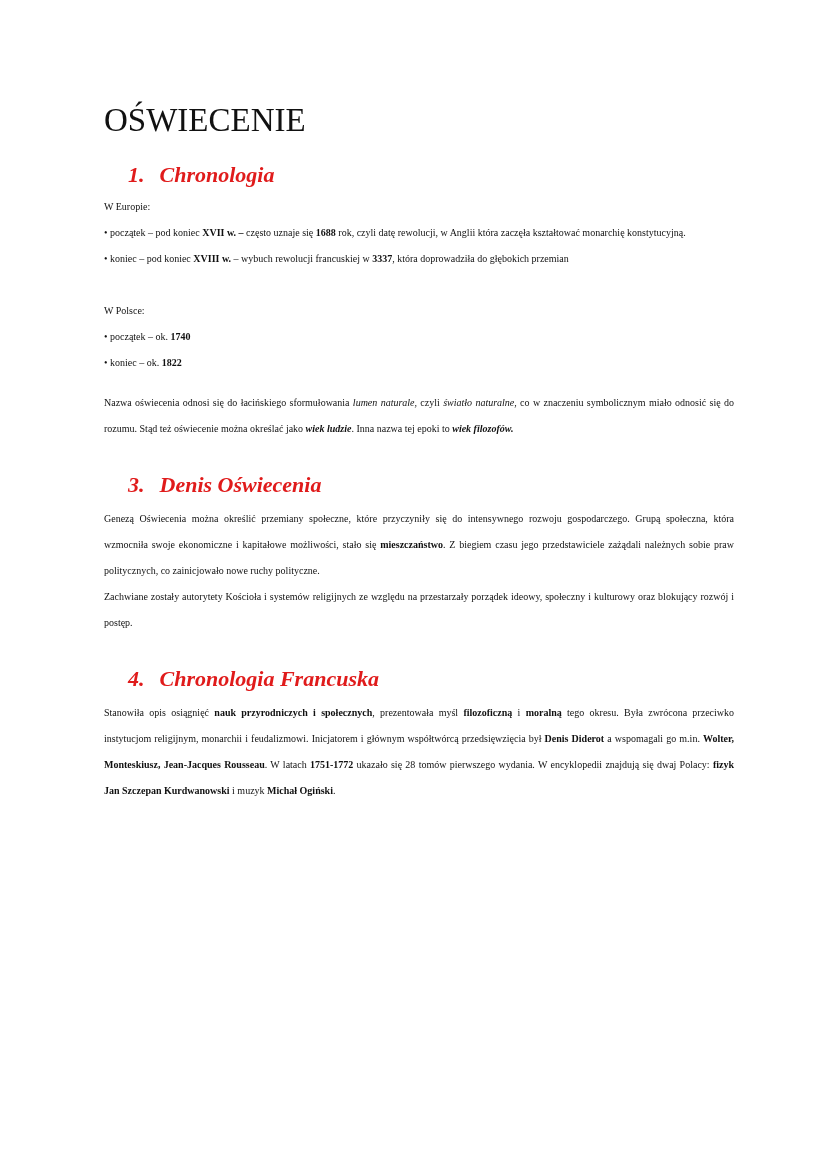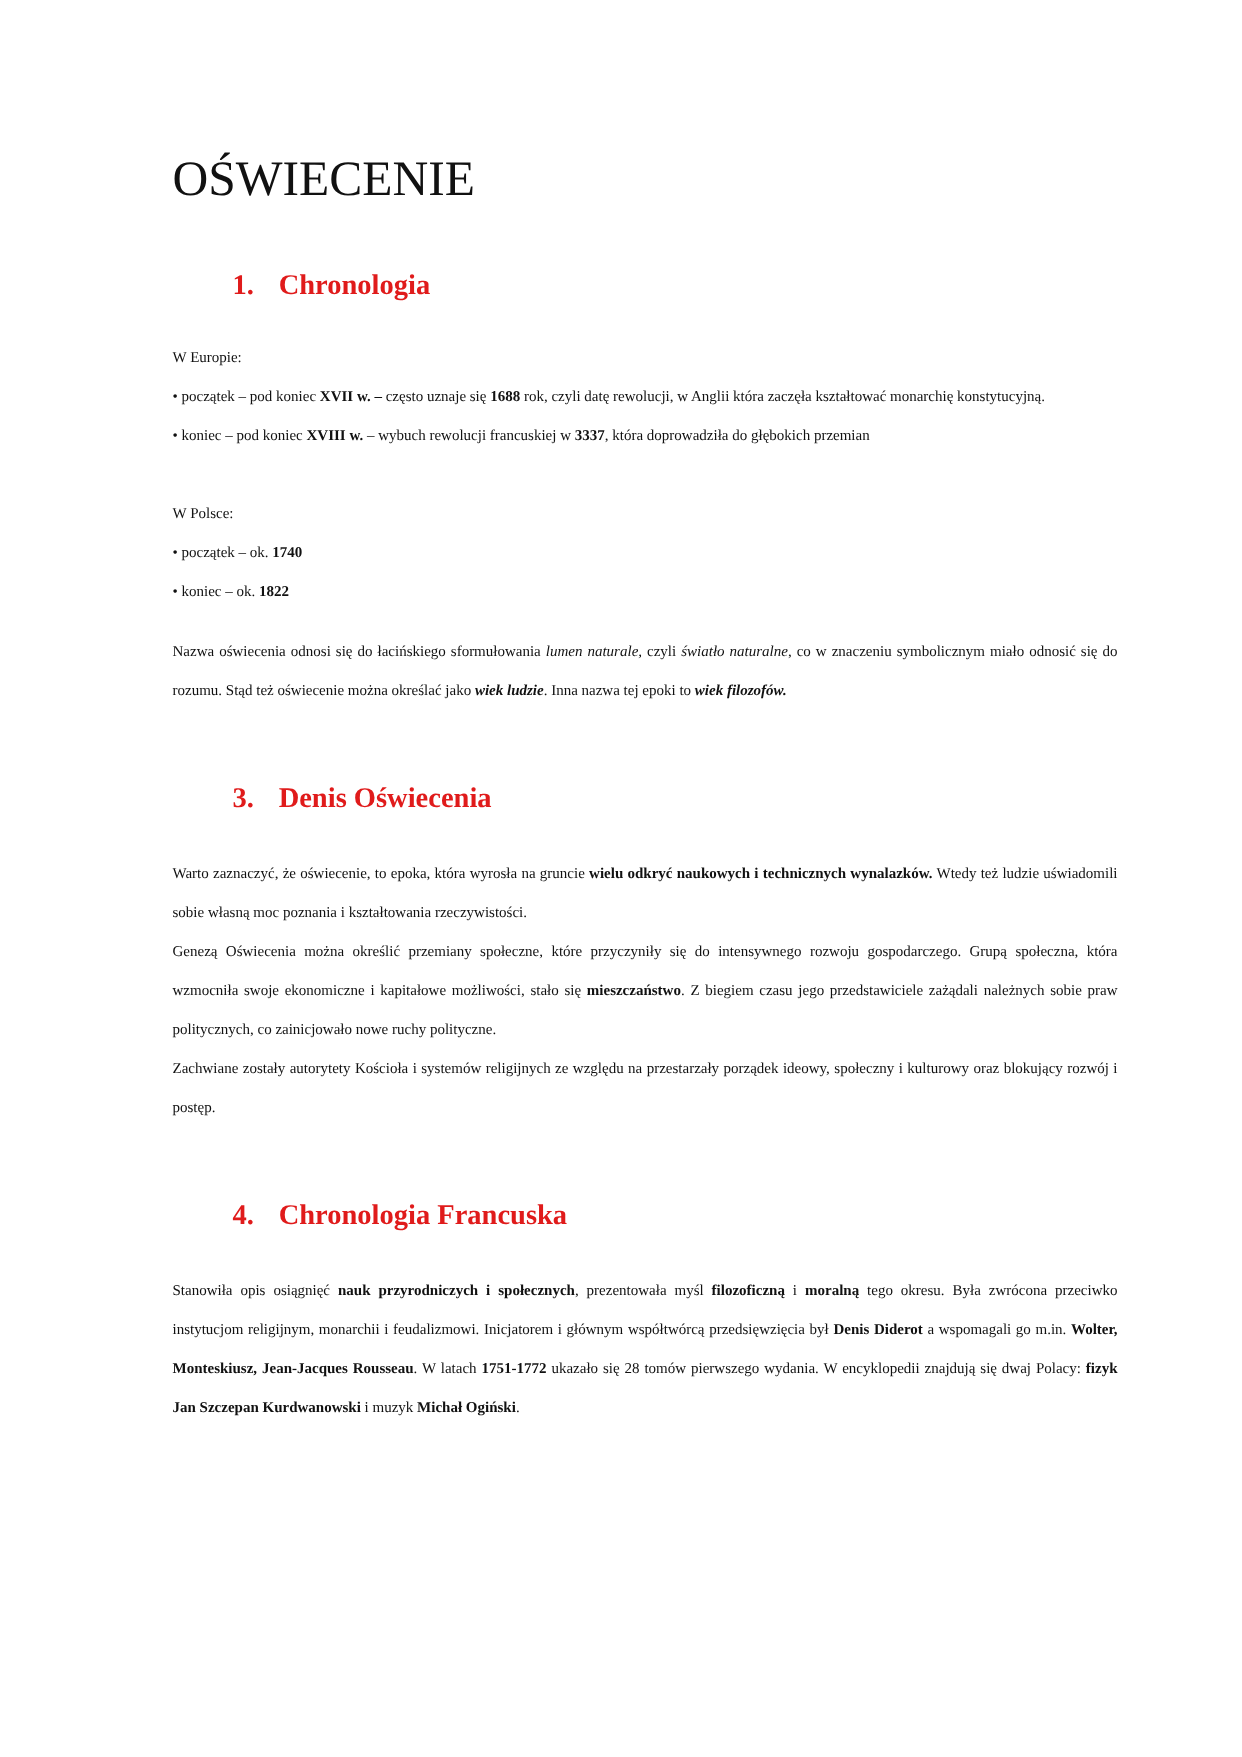--- a/index.html
+++ b/index.html
@@ -1,20 +1,20 @@
 <!DOCTYPE html>
 <html><head>
   <meta charset="utf-8">
   <style>
     html, body { margin: 0; padding: 0; background: #ffffff; }
     body { width: 828px; height: 1171px; position: relative; overflow: hidden;
            font-family: "Liberation Serif", "DejaVu Serif", serif; color: #111111; }
-    .page { position: absolute; left: 115px; top: 98px; width: 630px; }
+    .page { position: absolute; left: 104px; top: 98px; width: 630px; }
     .title { font-size: 33px; font-weight: normal; margin: 0; line-height: 44px; letter-spacing: 0px; }
-    .h { color: #e01b1b; font-weight: bold; font-size: 19px; margin: 16px; padding-left: 24px; line-height: 26px; }
+    .h { color: #e01b1b; font-weight: bold; font-size: 22px; margin: 0; padding-left: 24px; line-height: 26px; font-style: italic; }
     .h .num { display: inline-block; width: 26px; }
     p { margin: 0; font-size: 10px; line-height: 26px; text-align: justify; }
     b { font-weight: bold; }
     i { font-style: italic; }
     .gap { height: 26px; }
   </style>
 </head>
 <body>
 
 <div class="page">
@@ -31,21 +31,20 @@
   <p><span>• początek – ok. </span><b>1740</b></p>
   <p><span>• koniec – ok. </span><b>1822</b></p>
 
   <div style="height:6px"></div>
   <div style="height:8px"></div>
   <p><span>Nazwa oświecenia odnosi się do łacińskiego sformułowania </span><i>lumen naturale,</i><span> czyli </span><i>światło naturalne</i><span>, co w znaczeniu symbolicznym miało odnosić się do rozumu. Stąd też oświecenie można określać jako </span><b><i>wiek ludzie</i></b><span>. Inna nazwa tej epoki to </span><b><i>wiek filozofów.</i></b></p>
 
   <div style="height:30px"></div>
   <h2 class="h"><span class="num">3.</span> <span>Denis Oświecenia</span></h2>
   <div style="height:8px"></div>
-  <p><span>Warto zaznaczyć, że oświecenie, to epoka, która wyrosła na gruncie </span><b>wielu odkryć naukowych i technicznych wynalazków.</b><span> Wtedy też ludzie uświadomili sobie własną moc poznania i kształtowania rzeczywistości.</span></p>
   <p><span>Genezą Oświecenia można określić przemiany społeczne, które przyczyniły się do intensywnego rozwoju gospodarczego. Grupą społeczna, która wzmocniła swoje ekonomiczne i kapitałowe możliwości, stało się </span><b>mieszczaństwo</b><span>. Z biegiem czasu jego przedstawiciele zażądali należnych sobie praw politycznych, co zainicjowało nowe ruchy polityczne.</span></p>
   <p>Zachwiane zostały autorytety Kościoła i systemów religijnych ze względu na przestarzały porządek ideowy, społeczny i kulturowy oraz blokujący rozwój i postęp.</p>
 
   <div style="height:30px"></div>
   <h2 class="h"><span class="num">4.</span> <span>Chronologia Francuska</span></h2>
   <div style="height:8px"></div>
   <p><span>Stanowiła opis osiągnięć </span><b>nauk przyrodniczych i społecznych</b><span>, prezentowała myśl </span><b>filozoficzną</b><span> i </span><b>moralną</b><span> tego okresu. Była zwrócona przeciwko instytucjom religijnym, monarchii i feudalizmowi. Inicjatorem i głównym współtwórcą przedsięwzięcia był </span><b>Denis Diderot</b><span> a wspomagali go m.in. </span><b>Wolter, Monteskiusz, Jean-Jacques Rousseau</b><span>. W latach </span><b>1751-1772</b><span> ukazało się 28 tomów pierwszego wydania. W encyklopedii znajdują się dwaj Polacy: </span><b>fizyk Jan Szczepan Kurdwanowski</b><span> i muzyk </span><b>Michał Ogiński</b><span>.</span></p>
 </div>
 
 </body></html>

